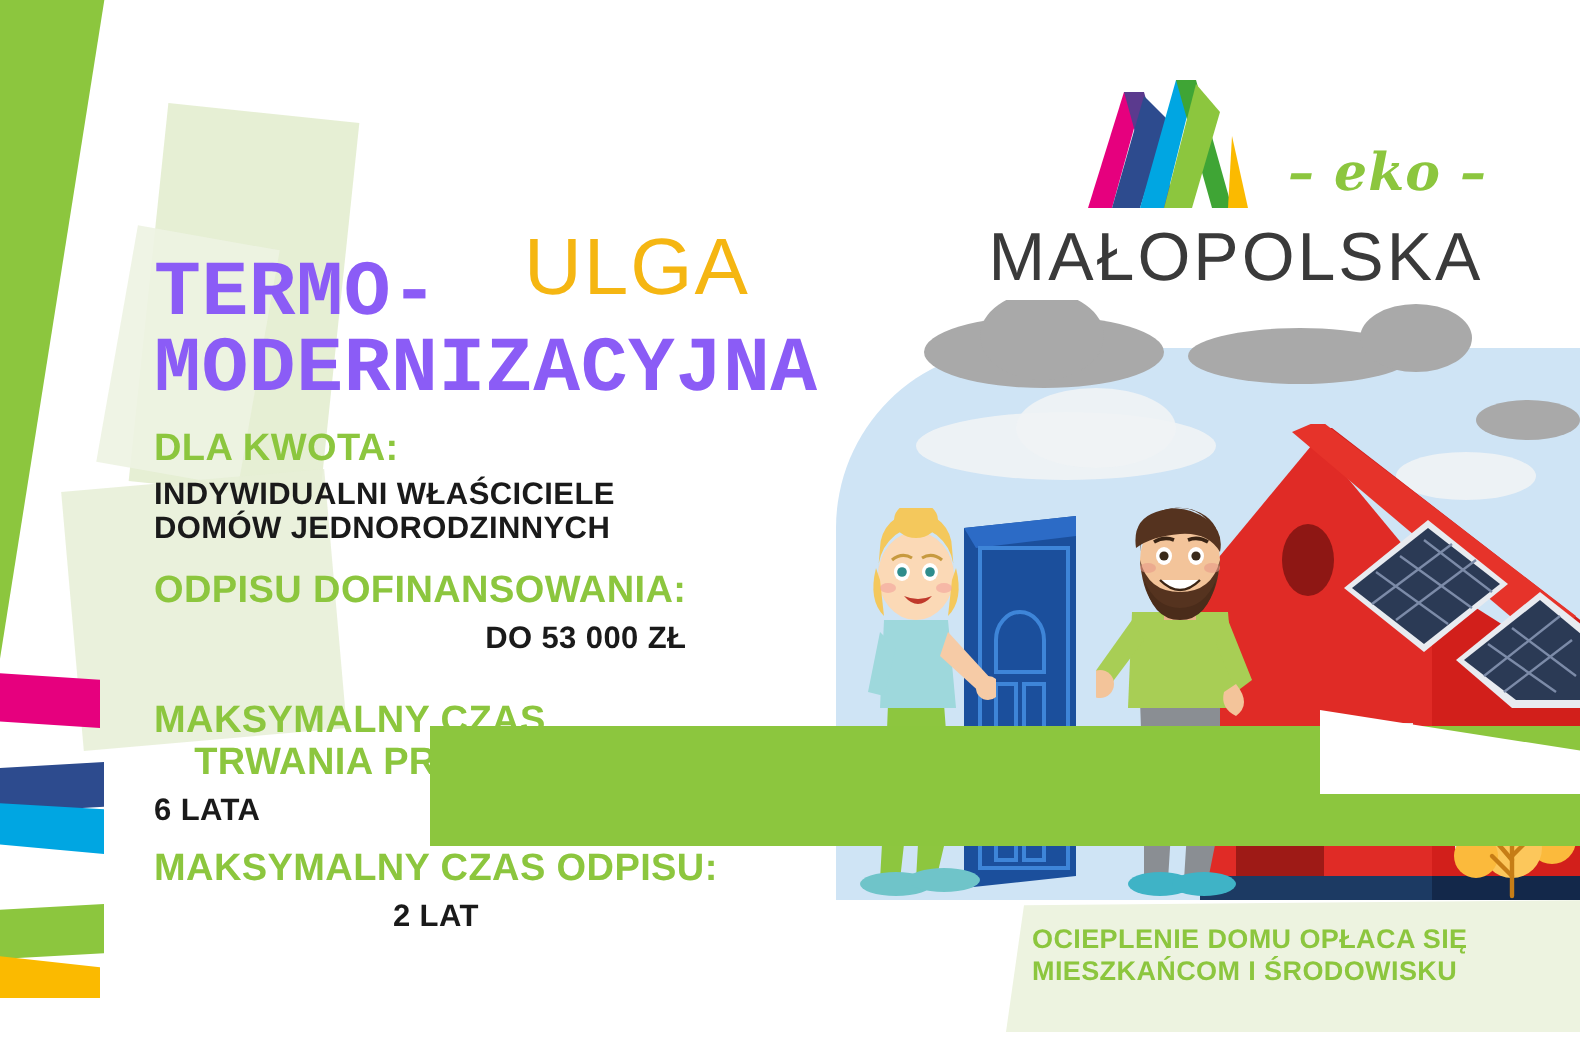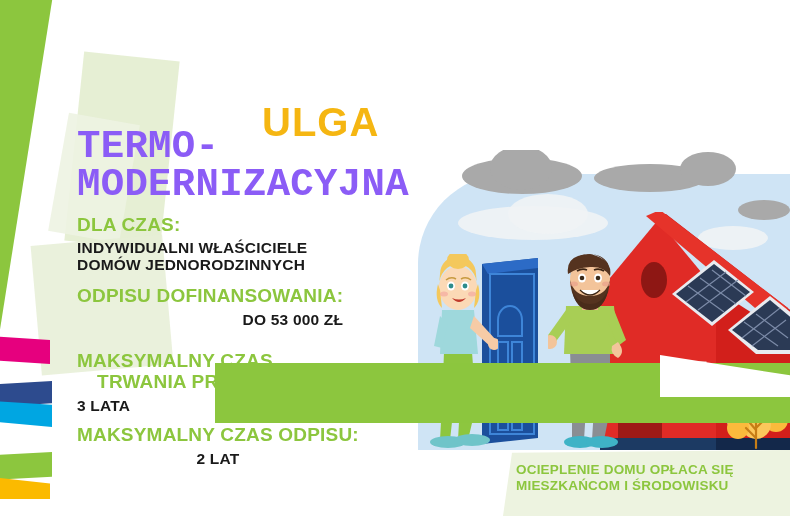--- a/index.html
+++ b/index.html
@@ -58,22 +58,22 @@
     letter-spacing:.5px;white-space:nowrap;
   }
   .logo-word{
     position:absolute;left:0;top:84px;width:252px;text-align:center;
     color:#3A3A3A;font-size:34px;letter-spacing:1.5px;
     font-family:"Liberation Sans",sans-serif;font-weight:400;
   }
 
   
   .ulga{
-    position:absolute;left:262px;top:100px;
-    color:#F5B612;font-weight:bold;font-size:40px;letter-spacing:1px;
+    position:absolute;left:262px;top:112px;
+    color:#F5B612;font-weight:normal;font-size:40px;letter-spacing:1px;
   }
   .termo{
     position:absolute;left:77px;top:128px;
     color:#8b5cf6;font-weight:bold;font-size:39px;line-height:38px;
     letter-spacing:.3px;white-space:pre-line;font-family:Liberation Mono, monospace;
   }
 
   
   .block{position:absolute;left:77px;}
   .hl{color:#8CC63E;font-weight:bold;font-size:19px;line-height:21px;letter-spacing:.2px;}
@@ -123,40 +123,53 @@
   <div class="deco tl-pale1"></div>
   <div class="deco tl-pale3"></div>
   <div class="deco tl-pale2"></div>
 
   <div class="deco rib rib-1"></div>
   <div class="deco rib rib-2"></div>
   <div class="deco rib rib-3"></div>
   <div class="deco rib rib-4"></div>
   <div class="deco rib rib-5"></div>
 
+  <div class="logo">
+    <svg class="logo-m" viewBox="0 0 112 78">
+      <path d="M12 78 L30 20 L40 20 L24 78 Z" fill="#E6007E"></path>
+      <path d="M30 20 L40 20 L56 78 L46 78 Z" fill="#5B3A8E"></path>
+      <path d="M24 78 L40 22 L52 34 L38 78 Z" fill="#2D4B8E"></path>
+      <path d="M38 78 L56 14 L66 14 L50 78 Z" fill="#00A6E2"></path>
+      <path d="M56 14 L66 14 L84 78 L74 78 Z" fill="#3FA535"></path>
+      <path d="M50 78 L66 16 L78 30 L64 78 Z" fill="#8CC63E"></path>
+      <path d="M84 42 L92 78 L82 78 Z" fill="#FBBA00"></path>
+    </svg>
+    <div class="logo-eko">– eko –</div>
+    <div class="logo-word">MAŁOPOLSKA</div>
+  </div>
 
   <div class="ulga">ULGA</div>
   <div class="termo">TERMO-
 MODERNIZACYJNA</div>
 
   <div class="block b1">
-    <div class="hl">DLA CZAS:</div>
+    <div class="hl">DLA KWOTA:</div>
     <div class="vl" style="white-space:pre-line;margin-top:4px;">INDYWIDUALNI WŁAŚCICIELE
 DOMÓW JEDNORODZINNYCH</div>
   </div>
 
   <div class="block b2">
     <div class="hl">ODPISU DOFINANSOWANIA:</div>
     <div class="vl" style="white-space:pre-line;margin-top:5px;text-align:right;">DO 53 000 ZŁ</div>
   </div>
 
   <div class="block b3">
     <div class="hl" style="white-space:pre-line;text-align:center;">MAKSYMALNY CZAS
 TRWANIA PRAC:</div>
-    <div class="vl" style="margin-top:5px;">3 LATA</div>
+    <div class="vl" style="margin-top:5px;">6 LATA</div>
   </div>
 
   <div class="block b4">
     <div class="hl">MAKSYMALNY CZAS ODPISU:</div>
     <div class="vl" style="margin-top:5px;">2 LAT</div>
   </div>
 
   <div class="illus">
     <div class="sky"></div>
 

